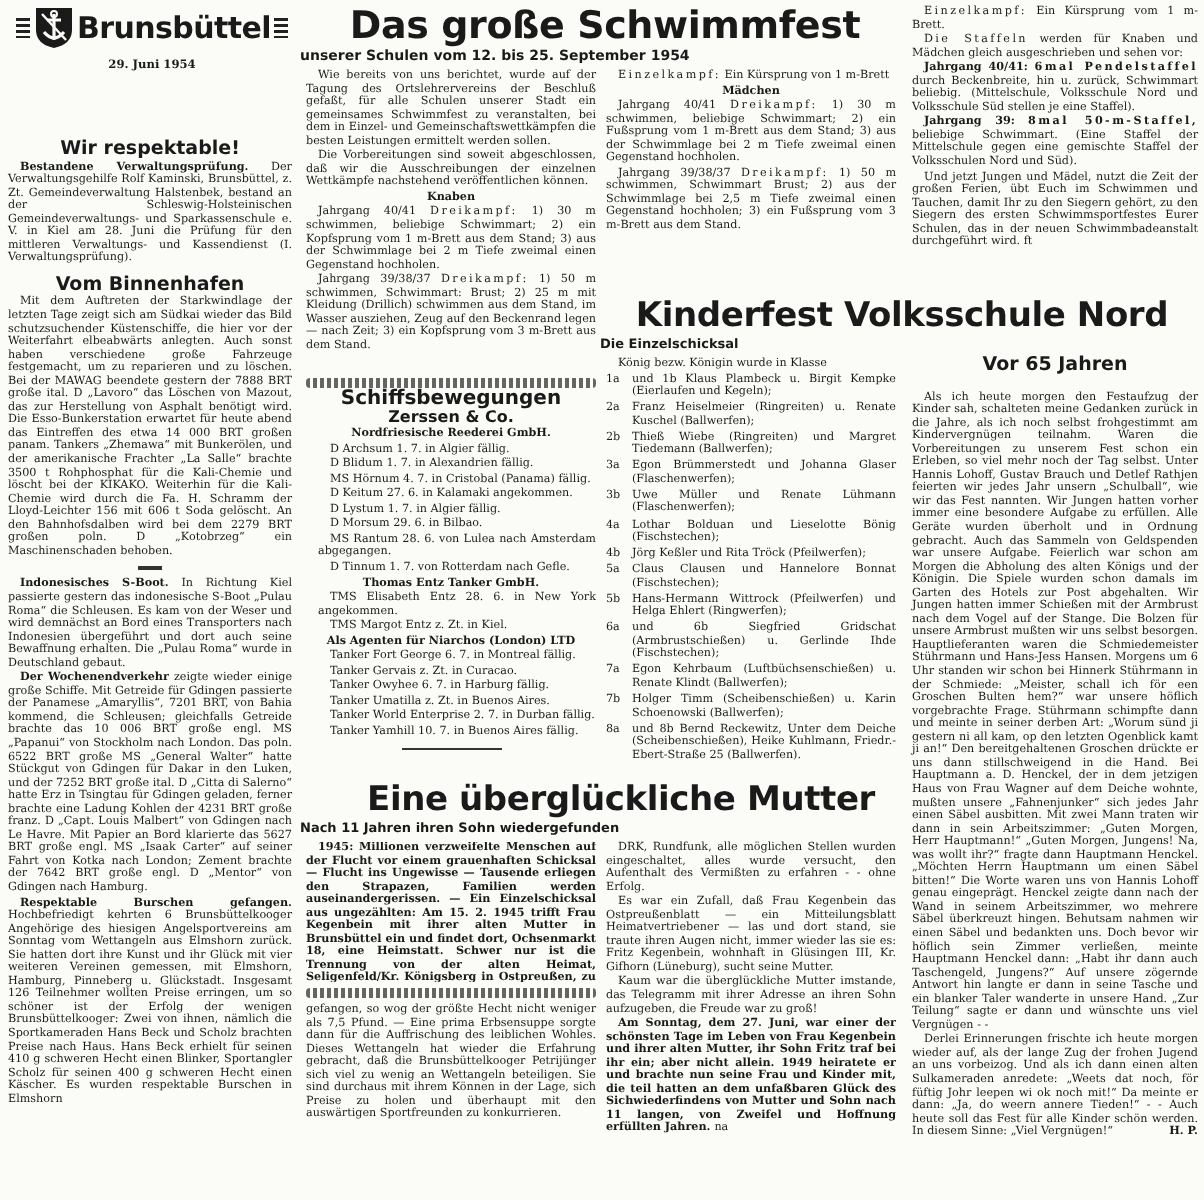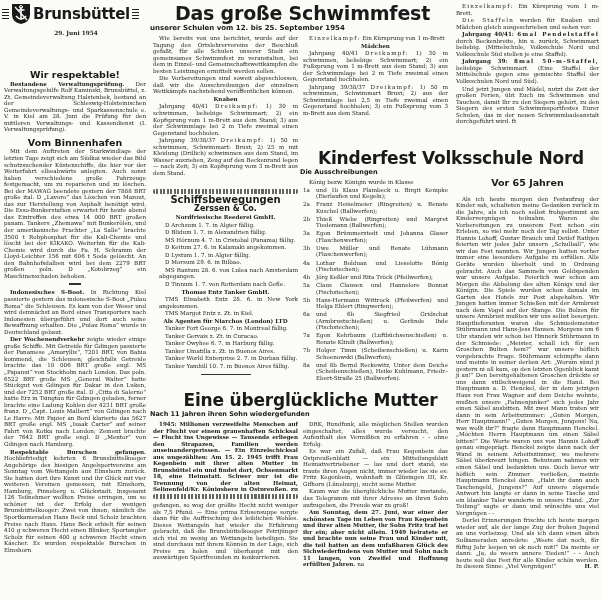--- a/index.html
+++ b/index.html
@@ -4,21 +4,21 @@
 <style>
   html,body{margin:0;padding:0;}
   body{width:602px;height:600px;background:#fbfbf8;color:#1a1a1a;font-family:"DejaVu Serif","Liberation Serif",serif;overflow:hidden;position:relative;}
   .col{position:absolute;font-size:5.6px;line-height:6.55px;text-align:justify;}
   .col p{margin:0 0 1px 0;text-indent:6px;}
   .col p.ni{text-indent:0;}
   .b{font-weight:bold;}
   .sp{letter-spacing:1.2px;}
   .masthead{position:absolute;left:2px;top:2px;width:148px;text-align:center;}
   .mast1{font-family:"DejaVu Sans","Liberation Sans",sans-serif;font-weight:bold;font-size:15px;letter-spacing:-0.3px;line-height:17px;}
-  .mast2row{display:flex;align-items:center;gap:2px;height:24px;}
+  .mast2row{display:flex;align-items:center;justify-content:center;gap:2px;height:24px;}
   .mast2{font-family:"DejaVu Sans","Liberation Sans",sans-serif;font-weight:bold;font-size:15px;letter-spacing:-0.3px;}
   .bars{width:7px;height:10px;background:repeating-linear-gradient(#222 0 1.5px,transparent 1.5px 3px);}
   .crest{width:20px;height:22px;}
   .date{font-size:5.8px;font-weight:bold;margin-top:4px;}
   .headline-big{position:absolute;font-family:"DejaVu Sans","Liberation Sans",sans-serif;font-weight:bold;text-align:center;letter-spacing:-0.2px;}
   .sub{position:absolute;font-family:"DejaVu Sans","Liberation Sans",sans-serif;font-weight:bold;font-size:7px;text-align:left;}
   .sec-h{font-family:"DejaVu Sans","Liberation Sans",sans-serif;font-weight:bold;text-align:center;margin:2px 0 2px 0;}
   .ornament{height:5px;margin:3px 0;background:repeating-linear-gradient(90deg,#333 0 2px,transparent 2px 3.5px);opacity:.75;border-radius:2px;}
   .rule{width:50px;height:1px;background:#333;margin:4px auto;}
   .list-item{display:flex;gap:3px;margin-bottom:1.5px;}
@@ -107,21 +107,21 @@
       <p class="ship">Tanker Gervais z. Zt. in Curacao.</p>
       <p class="ship">Tanker Owyhee 6. 7. in Harburg fällig.</p>
       <p class="ship">Tanker Umatilla z. Zt. in Buenos Aires.</p>
       <p class="ship">Tanker World Enterprise 2. 7. in Durban fällig.</p>
       <p class="ship">Tanker Yamhill 10. 7. in Buenos Aires fällig.</p>
     </div>
   <div class="rule"></div>
 </div>
 
 <div class="headline-big" style="left:300px;top:148px;width:302px;font-size:17px;line-height:20px;">Kinderfest Volksschule Nord</div>
-<div class="sub" style="left:300px;top:168px;width:302px;font-size:6.5px;">Die Ausschreibungen</div>
+<div class="sub" style="left:300px;top:168px;width:302px;font-size:6.5px;">Die Einzelschicksal</div>
 <div class="col" style="left:303px;top:179px;width:145px;">
   <p>König bezw. Königin wurde in Klasse</p>
   <div id="kf">
       <div class="list-item">
         <span class="cls">1a</span>
         <span>und 1b Klaus Plambeck u. Birgit Kempke (Eierlaufen und Kegeln);</span>
       </div>
       <div class="list-item">
         <span class="cls">2a</span>
         <span>Franz Heiselmeier (Ringreiten) u. Renate Kuschel (Ballwerfen);</span>

